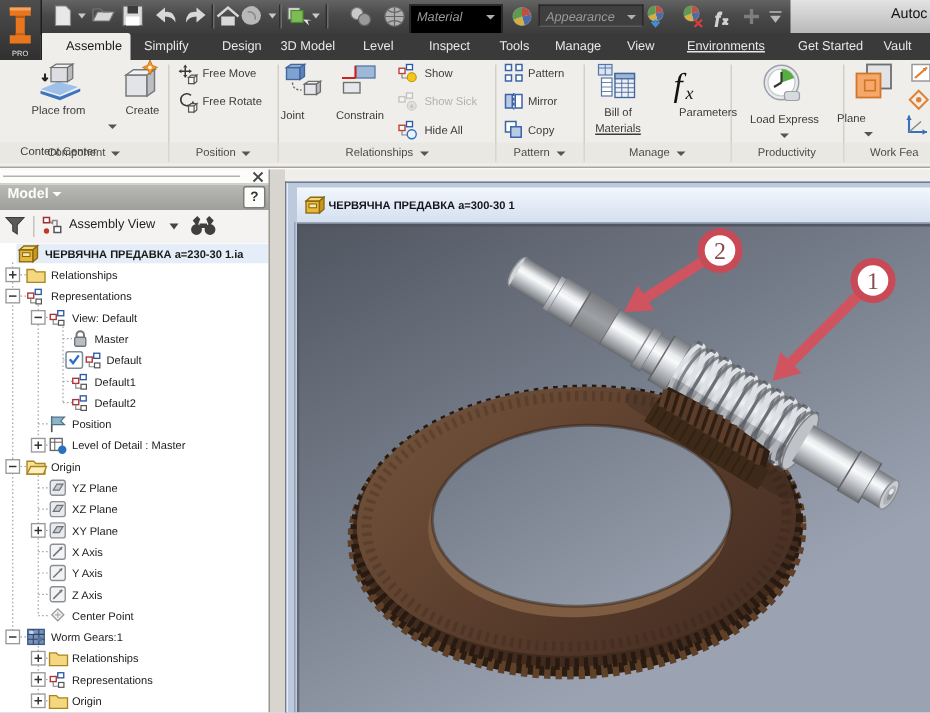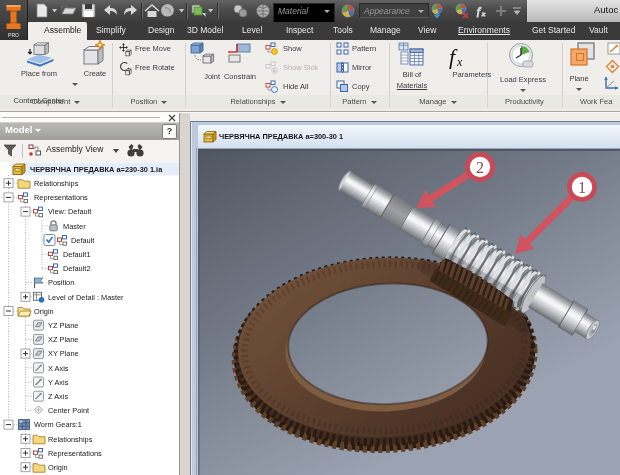--- a/index.html
+++ b/index.html
@@ -281,34 +281,34 @@
     <path d="M4 12 L12 5" stroke="#888" stroke-width="1"></path>
   </g>
 </svg>
 <div class="abs" id="ribtext" style="left:0;top:40px;width:620px;height:71px;font-size:7.5px;color:#3a3a3a;">
   <span class="abs" style="left:9px;top:29px;width:60px;text-align:center;">Place from</span>
   <span class="abs" style="left:4px;top:40px;width:70px;text-align:center;margin-top:16px;">Content Center</span>
   <span class="abs" style="left:72px;top:39px;"><span class="car" style="border-top-width:3px;"></span></span>
   <span class="abs" style="left:82px;top:29px;width:26px;text-align:center;">Create</span>
   <span class="abs" style="left:135px;top:4px;">Free Move</span>
   <span class="abs" style="left:135px;top:23px;">Free Rotate</span>
-  <span class="abs" style="left:187px;top:32px;width:33px;text-align:right;">Joint</span>
+  <span class="abs" style="left:187px;top:32px;width:33px;text-align:left;">Joint</span>
   <span class="abs" style="left:219px;top:32px;width:42px;text-align:center;">Constrain</span>
   <span class="abs" style="left:283px;top:4px;">Show</span>
   <span class="abs" style="left:283px;top:23px;color:#b4b1ac;">Show Sick</span>
   <span class="abs" style="left:283px;top:42px;text-align:center;">Hide All</span>
   <span class="abs" style="left:352px;top:4px;">Pattern</span>
   <span class="abs" style="left:352px;top:23px;">Mirror</span>
   <span class="abs" style="left:352px;top:42px;">Copy</span>
   <span class="abs" style="left:390px;top:30px;width:44px;text-align:center;">Bill of</span>
   <span class="abs" style="left:390px;top:41px;width:44px;text-align:center;text-decoration:underline;">Materials</span>
   <span class="abs" style="left:434px;top:30px;width:52px;text-align:center;margin-left:12px;">Parameters</span>
   <span class="abs" style="left:492px;top:35px;width:62px;text-align:center;">Load Express</span>
   <span class="abs" style="left:492px;top:45px;width:62px;text-align:center;"><span class="car" style="border-top-width:3px;"></span></span>
-  <span class="abs" style="left:558px;top:34px;width:42px;text-align:center;">Plane</span>
+  <span class="abs" style="left:558px;top:34px;width:42px;">Plane</span>
   <span class="abs" style="left:558px;top:44px;width:42px;text-align:center;"><span class="car" style="border-top-width:3px;"></span></span>
 
   <span class="abs" style="left:0;top:57px;width:112px;text-align:center;color:#4a4a48;">Component&nbsp; <span class="car"></span></span>
   <span class="abs" style="left:112px;top:57px;width:74px;text-align:center;color:#4a4a48;">Position&nbsp; <span class="car"></span></span>
   <span class="abs" style="left:186px;top:57px;width:144px;text-align:center;color:#4a4a48;">Relationships&nbsp; <span class="car"></span></span>
   <span class="abs" style="left:330px;top:57px;width:59px;text-align:center;color:#4a4a48;">Pattern&nbsp; <span class="car"></span></span>
   <span class="abs" style="left:389px;top:57px;width:98px;text-align:center;color:#4a4a48;">Manage&nbsp; <span class="car"></span></span>
   <span class="abs" style="left:487px;top:57px;width:75px;text-align:center;color:#4a4a48;">Productivity</span>
   <span class="abs" style="left:580px;top:57px;color:#4a4a48;">Work Fea</span>
 </div>

